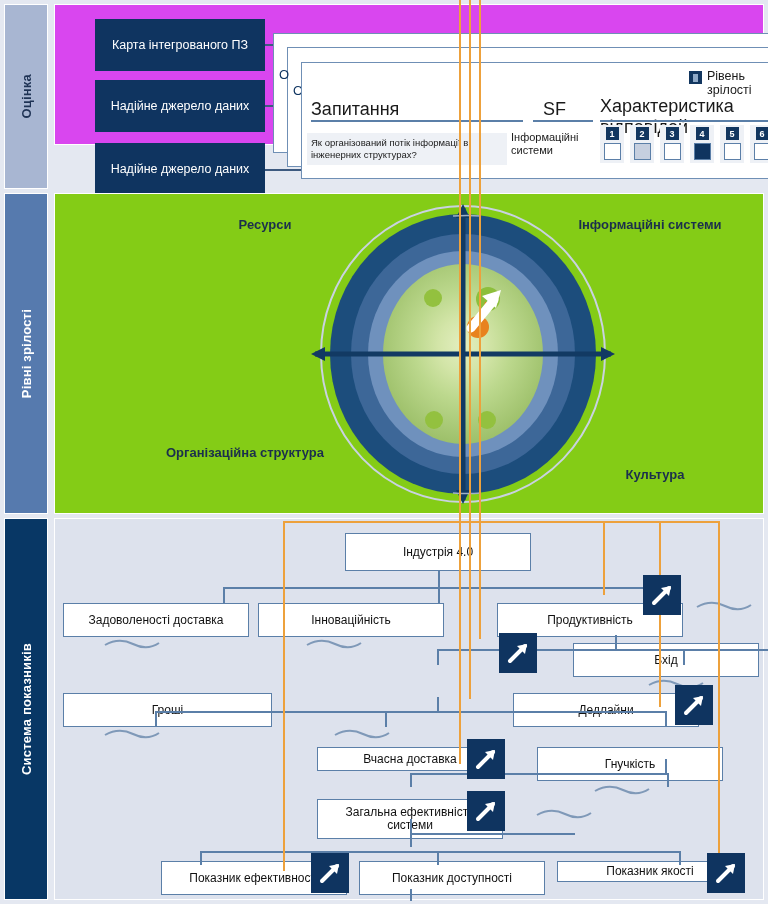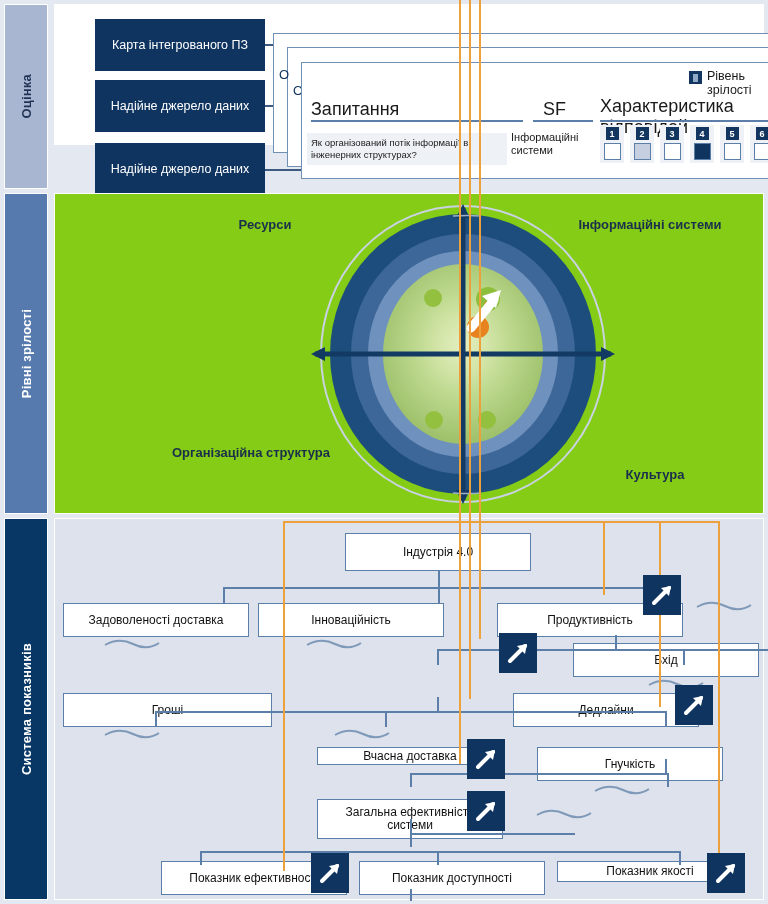--- a/index.html
+++ b/index.html
@@ -12,21 +12,21 @@
   .rail span{writing-mode:vertical-rl;transform:rotate(180deg);font-weight:bold;font-size:13px;letter-spacing:.2px;white-space:nowrap;}
   #rail-a{top:4px;height:185px;background:#a8b6d2;}
   #rail-a span{color:#1f3355;}
   #rail-b{top:193px;height:321px;background:#567aae;}
   #rail-b span{color:#ffffff;}
   #rail-c{top:518px;height:382px;background:#083765;}
   #rail-c span{color:#ffffff;}
 
   
   .panel{position:absolute;left:54px;width:710px;box-sizing:border-box;background:#e0e4ef;border:1px solid #ffffff;}
-  #panel-assess{top:4px;height:141px;background:#ffffff;text-decoration:underline;}
+  #panel-assess{top:4px;height:141px;background:#d946ef;text-decoration:underline;}
   #panel-maturity{top:193px;height:321px;background:#84cc16;text-decoration:underline;}
   #panel-kpi{top:518px;height:382px;background:#dde2ed;}
 
   
   .navybox{position:absolute;background:#0f3460;color:#fff;font-size:12.5px;line-height:15px;
            display:flex;align-items:center;justify-content:center;text-align:center;padding:2px 6px;
            box-sizing:border-box;border:1px solid #0f3460;}
   #src1{left:40px;top:14px;width:170px;height:52px;}
   #src2{left:40px;top:75px;width:170px;height:52px;}
   #src3{left:40px;top:138px;width:170px;height:52px;}
@@ -69,21 +69,21 @@
                 display:flex;align-items:center;justify-content:center;margin-bottom:3px;}
   .choice .bx{width:17px;height:17px;border:1.5px solid #5b7fa8;background:#ffffff;box-sizing:border-box;}
   .choice.sel .bx{background:#0f3460;}
   .choice.dim .bx{background:#c6cfdf;}
 
   
   #radar{position:absolute;left:248px;top:8px;width:320px;height:305px;}
   .quad{position:absolute;font-size:13px;font-weight:bold;color:#1b2f4d;text-align:center;line-height:17px;}
   #qd-res{left:145px;top:22px;width:130px;}
   #qd-is{left:520px;top:22px;width:150px;}
-  #qd-org{left:116px;top:250px;width:160px;text-align:center;}
+  #qd-org{left:110px;top:250px;width:160px;text-align:center;}
   #qd-cul{left:530px;top:272px;width:140px;}
 
   
   .node{position:absolute;background:#ffffff;border:1.5px solid #5b7fa8;box-sizing:border-box;
         display:flex;align-items:center;justify-content:center;text-align:center;
         font-size:12px;color:#111;line-height:13px;padding:1px 4px;}
   .badge{position:absolute;width:38px;height:40px;background:#0f3460;z-index:6;}
   .badge svg{position:absolute;left:7px;top:8px;}
   .squig{position:absolute;z-index:2;}
 
@@ -284,21 +284,21 @@
       <span>Вхід</span>
       </div>
 
     <div class="node" style="left:8px;top:174px;width:209px;height:34px;">
       <span>Гроші</span>
       </div>
     <div class="node" style="left:458px;top:174px;width:186px;height:34px;">
       <span>Дедлайни</span>
       </div>
 
-    <div class="node" style="left:262px;top:228px;width:186px;height:18px;">
+    <div class="node" style="left:262px;top:228px;width:186px;height:24px;">
       <span>Вчасна доставка</span>
       </div>
     <div class="node" style="left:482px;top:228px;width:186px;height:34px;">
       <span>Гнучкість</span>
       </div>
 
     <div class="node" style="left:262px;top:280px;width:186px;height:40px;">
       <span>Загальна ефективність системи</span>
       </div>
 

